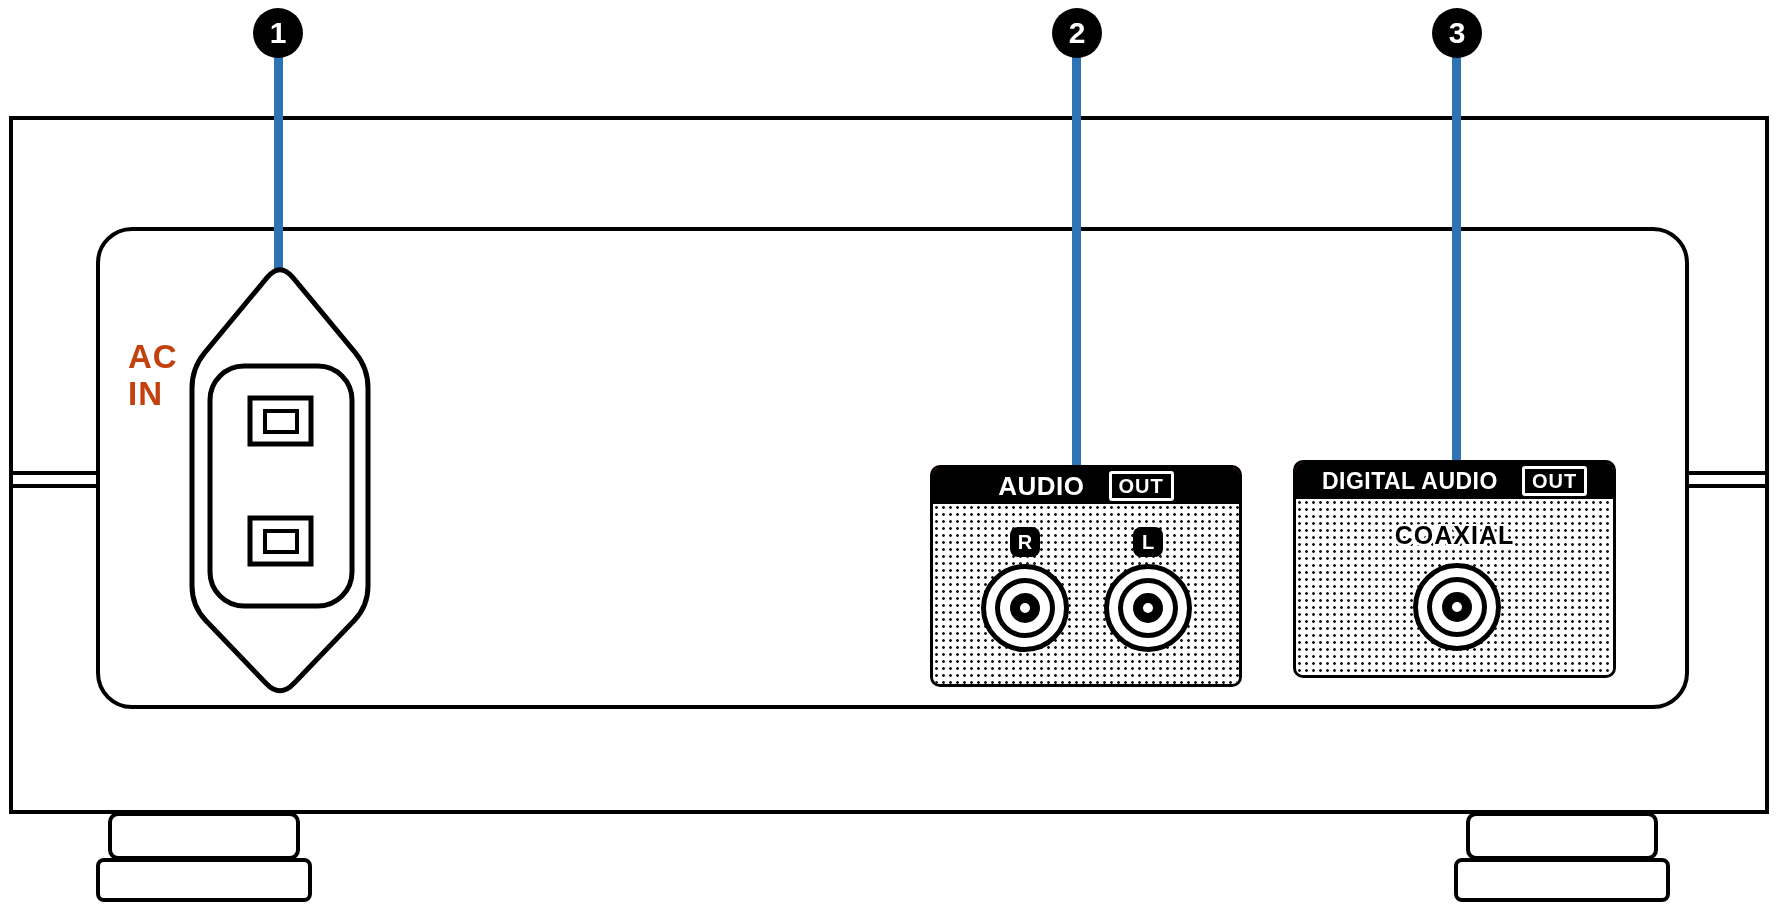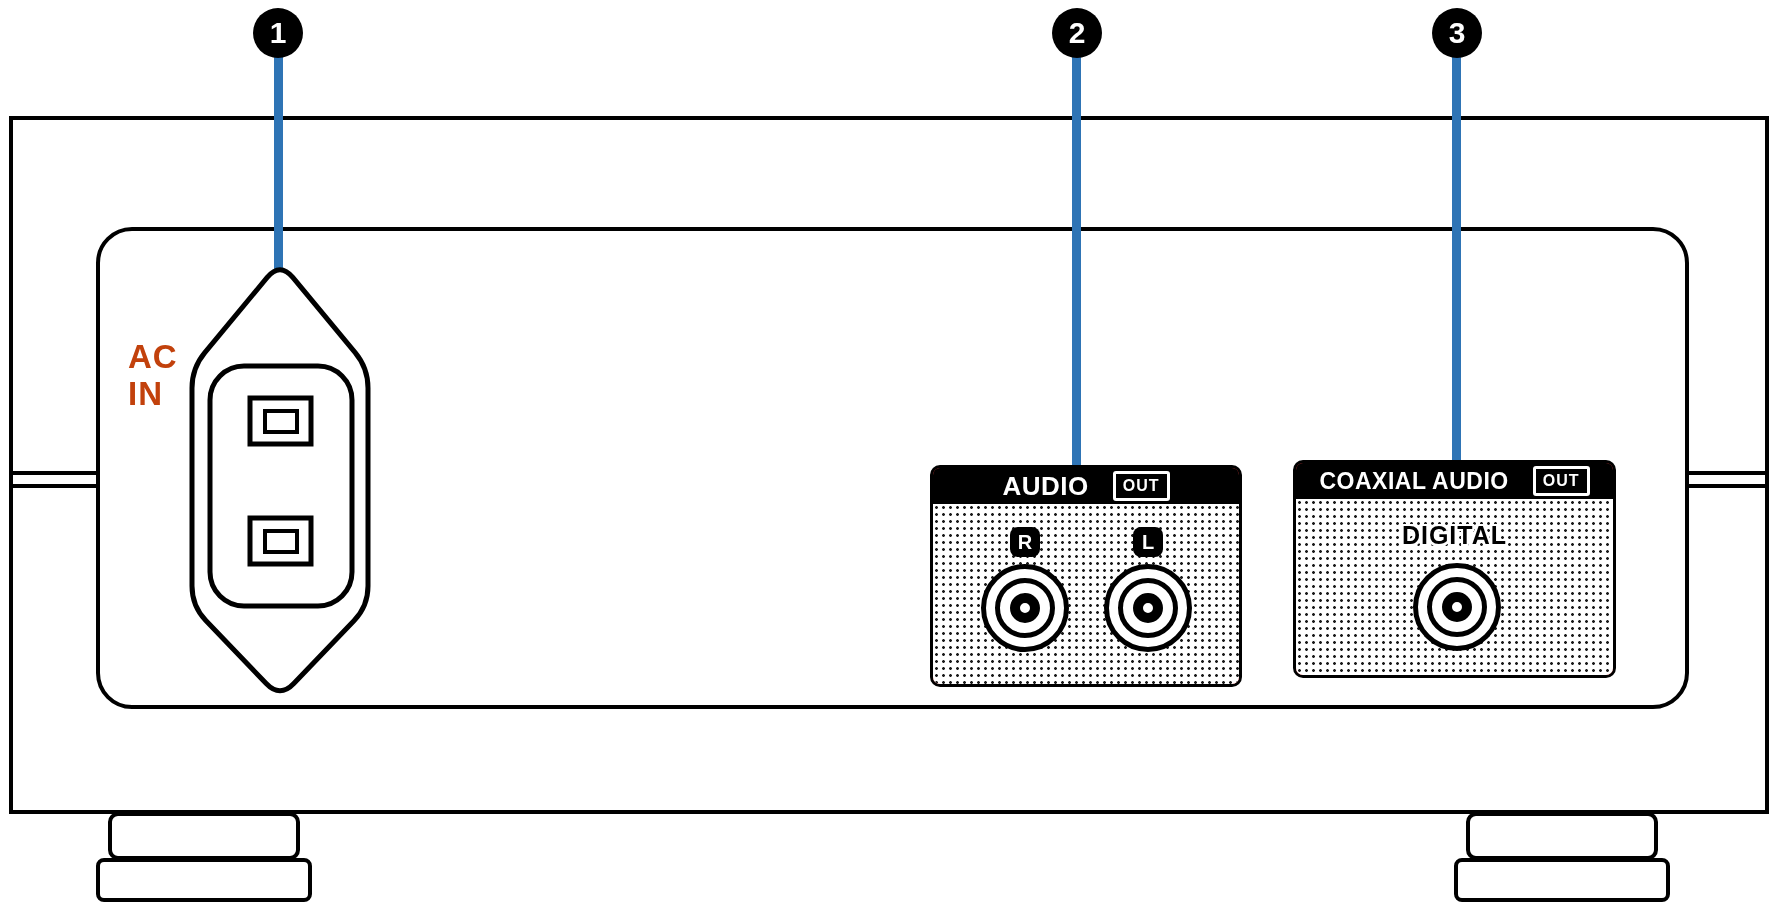--- a/index.html
+++ b/index.html
@@ -132,21 +132,21 @@
     font-size: 26px;
     letter-spacing: 0.5px;
     white-space: nowrap;
   }
   .digital-block .block-title { font-size: 23px; }
   .out-badge {
     color: #fff;
     border: 3px solid #fff;
     border-radius: 3px;
     font-weight: bold;
-    font-size: 16px;
+    font-size: 20px;
     line-height: 24px;
     padding: 0 7px;
     letter-spacing: 1px;
   }
 
   .block-body {
     position: relative;
     height: calc(100% - 36px);
     background-color: #fff;
     background-image: radial-gradient(circle, #1a1a1a 1.3px, transparent 1.5px);
@@ -264,25 +264,25 @@
       <div class="rca jack-l">
         <div class="c1"></div>
         <div class="c2"></div>
         <div class="c3"></div>
       </div>
     </div>
   </div>
 
   <div class="block digital-block">
     <div class="block-header">
-      <span class="block-title">COAXIAL AUDIO</span>
+      <span class="block-title">DIGITAL AUDIO</span>
       <span class="out-badge">OUT</span>
     </div>
     <div class="block-body">
-      <div class="coax-label">DIGITAL</div>
+      <div class="coax-label">COAXIAL</div>
       <div class="rca jack-coax">
         <div class="c1"></div>
         <div class="c2"></div>
         <div class="c3"></div>
       </div>
     </div>
   </div>
 
   <div class="callout callout-1">
     <span>1</span>

